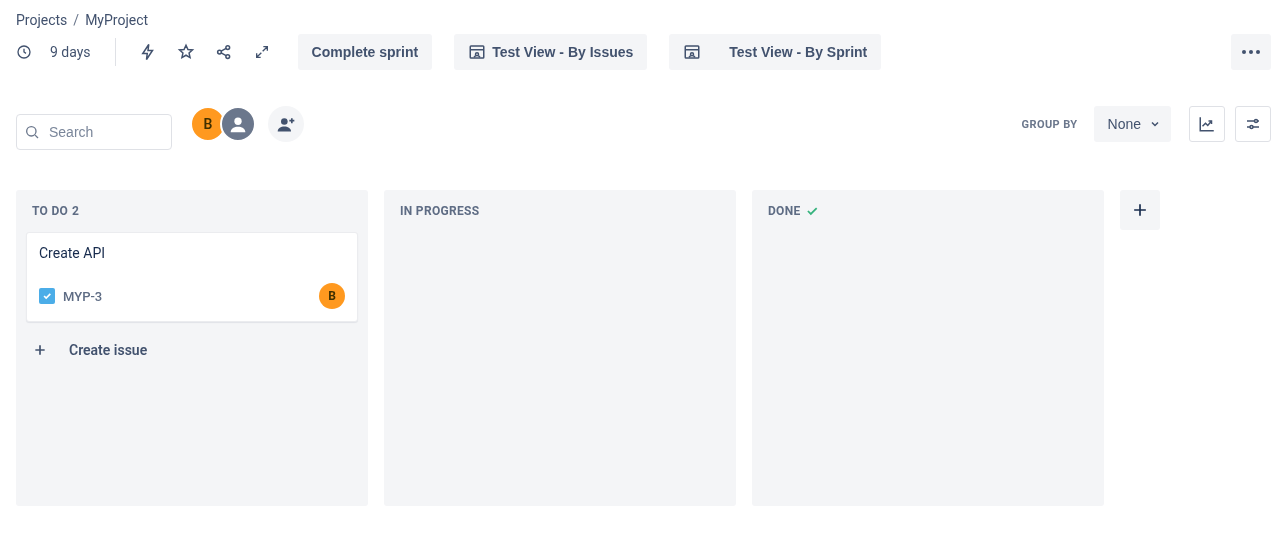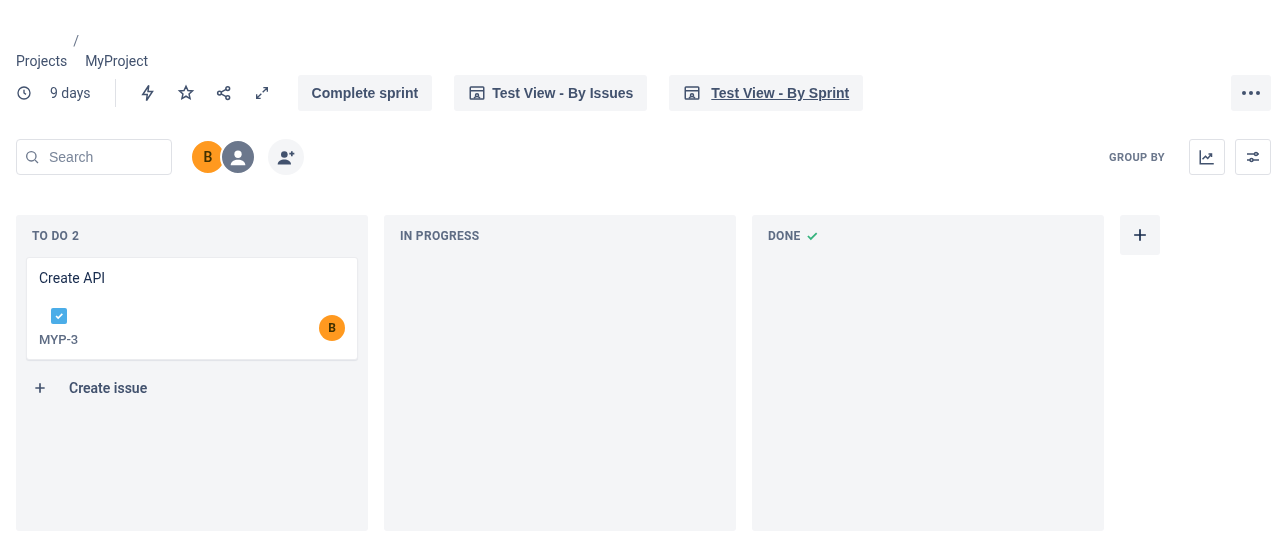--- a/index.html
+++ b/index.html
@@ -5,56 +5,56 @@
   * { box-sizing: border-box; margin: 0; padding: 0; }
   body {
     font-family: -apple-system, BlinkMacSystemFont, "Segoe UI", Roboto, Helvetica, Arial, sans-serif;
     background: #fff;
     color: #172B4D;
     width: 1287px;
     height: 540px;
     overflow: hidden;
     padding: 12px 16px 0 16px;
   }
-  a.crumb { color: #42526E; text-decoration: none; font-size: 14px; margin-top: 41px; }
+  a.crumb { color: #42526E; text-decoration: none; font-size: 14px; }
   .breadcrumb { display: flex; align-items: center; gap: 6px; font-size: 14px; color: #6B778C; }
   .breadcrumb-sep { color: #6B778C; }
   .header-row { display: flex; align-items: center; margin-top: 6px; gap: 6px; }
   .page-title { font-size: 24px; font-weight: 600; color: #172B4D; margin-right: 24px; white-space: nowrap; }
   .days-chip { display: inline-flex; align-items: center; gap: 18px; color: #42526E; font-size: 14px; margin-right: 8px; }
   .vdiv { width: 1px; height: 28px; background: #dfe1e6; margin: 0 10px; }
   .icon-btn { width: 32px; height: 32px; border-radius: 3px; display: inline-flex; align-items: center; justify-content: center; cursor: pointer; border: none; background: transparent; color: #42526E; }
   .tool-btn { background: #f4f5f7; color: #42526E; border: none; border-radius: 3px; height: 36px; padding: 0 14px; font-size: 14px; font-weight: 600; cursor: pointer; display: inline-flex; align-items: center; gap: 8px; }
   .spacer-flex { flex: 1; }
   .more-btn { width: 40px; height: 36px; border-radius: 3px; background: #f4f5f7; display: inline-flex; align-items: center; justify-content: center; cursor: pointer; border:none; }
   .dots { display:flex; gap:3px; }
   .dots span { width:4px; height:4px; background:#42526E; border-radius:50%; }
 
   .toolbar-row { display:flex; align-items:center; margin-top:28px; gap:10px; }
-  .search-wrap { position:relative; }
+  .search-wrap { position:relative;margin-top:16px; }
   .search-input { width: 156px; height: 36px; border: 1px solid #dfe1e6; border-radius: 4px; padding: 0 10px 0 32px; font-size: 14px; color:#172B4D; }
   .search-input::placeholder { color: #7A869A; }
   .search-icon-wrap { position:absolute; left:8px; top:50%; transform:translateY(-50%); color:#6B778C; display:flex; }
   .avatar-stack { display:flex; align-items:center; margin-left: 8px;}
   .avatar { width:36px; height:36px; border-radius:50%; border:2px solid #fff; display:flex; align-items:center; justify-content:center; font-size:14px; font-weight:600; color:#172B4D; cursor:pointer; }
   .avatar.orange { background:#FF991F; color:#403000; }
   .avatar.grey { background:#6B778C; color:#fff; margin-left:-6px; }
   .avatar.grey svg { fill:#fff; }
   .add-people { width:36px; height:36px; border-radius:50%; background:#f4f5f7; display:flex; align-items:center; justify-content:center; cursor:pointer; margin-left:12px; border:none; }
   .groupby-label { font-size: 11px; font-weight:700; color:#6B778C; letter-spacing:.4px; margin-right:6px; }
   .groupby-btn { background:#f4f5f7; border:none; border-radius:3px; height:36px; padding:0 10px 0 14px; font-size:14px; color:#42526E; display:inline-flex; align-items:center; gap:8px; cursor:pointer; font-weight:500;}
   .sq-icon-btn { width:36px; height:36px; border:1px solid #dfe1e6; border-radius:3px; background:#fff; display:inline-flex; align-items:center; justify-content:center; cursor:pointer; }
 
   .board { display:flex; gap:16px; margin-top:40px; align-items:flex-start;}
   .column { background:#f4f5f7; border-radius:3px; width:352px; min-height:316px; padding:14px 10px 10px 10px; }
   .col-header { font-size:12px; font-weight:700; color:#5E6C84; letter-spacing:.3px; padding-left:6px; display:flex; align-items:center; gap:4px;}
   .card { background:#fff; border-radius:3px; border:1px solid #ebecef; box-shadow: 0 1px 1px rgba(9,30,66,.08); padding:12px 12px; margin-top:14px; cursor:pointer; }
   .card-title { font-size:14px; color:#172B4D; }
   .card-footer { display:flex; align-items:center; justify-content:space-between; margin-top:22px; }
-  .card-key-wrap { display:flex; align-items:center; gap:8px;flex-direction:column; }
+  .card-key-wrap { display:flex; align-items:center; gap:8px; }
   .issue-type-icon { width:16px; height:16px; background:#4BADE8; border-radius:2px; display:flex; align-items:center; justify-content:center; }
   .card-key { font-size:13px; color:#5E6C84; font-weight:500;}
   .avatar-sm { width:26px; height:26px; border-radius:50%; display:flex; align-items:center; justify-content:center; font-size:12px; font-weight:700;}
   .avatar-sm.orange { background:#FF991F; color:#403000; }
   .avatar-sm.grey-lg { width:30px; height:30px; background:#6B778C; }
   .create-issue { display:flex; align-items:center; gap:21px; padding:10px 6px 0 6px; margin-top:10px; color:#42526E; font-size:14px; font-weight:600; cursor:pointer; }
   .add-col-btn { width:40px; height:40px; background:#f4f5f7; border:none; border-radius:3px; display:inline-flex; align-items:center; justify-content:center; cursor:pointer; }
   svg { display:block; }
 </style>
 </head>
@@ -115,21 +115,21 @@
         <rect x="3" y="4" width="18" height="16" rx="1"></rect>
         <path d="M3 9h18"></path>
         <circle cx="12" cy="15" r="2"></circle>
         <path d="M10 17l-2 2M14 17l2 2"></path>
       </svg>
     <span>Test View - By Issues</span>
   </button>
 
   <div style="width:10px"></div>
 
-  <button class="tool-btn" style="gap:10px;text-decoration:underline;">
+  <button class="tool-btn" style="gap:28px;">
     <svg width="18" height="18" viewBox="0 0 24 24" fill="none" stroke="#42526E" stroke-width="2">
         <rect x="3" y="4" width="18" height="16" rx="1"></rect>
         <path d="M3 9h18"></path>
         <circle cx="12" cy="15" r="2"></circle>
         <path d="M10 17l-2 2M14 17l2 2"></path>
       </svg>
     <span>Test View - By Sprint</span>
   </button>
 
   <div class="spacer-flex"></div>
@@ -169,20 +169,26 @@
           <circle cx="10" cy="9" r="4"></circle>
           <path d="M2 21c0-4 4-6 8-6s8 2 8 6H2z"></path>
           <path d="M19 5v6M16 8h6" stroke="#42526E" stroke-width="2" fill="none"></path>
         </svg>
     </button>
   </div>
 
   <div class="spacer-flex"></div>
 
   <span class="groupby-label">GROUP BY</span>
+  <button class="groupby-btn">
+    <span>None</span>
+    <svg width="12" height="12" viewBox="0 0 24 24" fill="none" stroke="#42526E" stroke-width="3">
+        <path d="M6 9l6 6 6-6"></path>
+      </svg>
+  </button>
 
   <button class="sq-icon-btn" style="margin-left:8px;">
     <svg width="18" height="18" viewBox="0 0 24 24" fill="none" stroke="#42526E" stroke-width="2">
         <path d="M3 3v18h18"></path>
         <path d="M6 15l4-4 3 3 5-6"></path>
         <path d="M14 8h4v4"></path>
       </svg>
   </button>
   <button class="sq-icon-btn">
     <svg width="18" height="18" viewBox="0 0 24 24" fill="none" stroke="#42526E" stroke-width="2">

